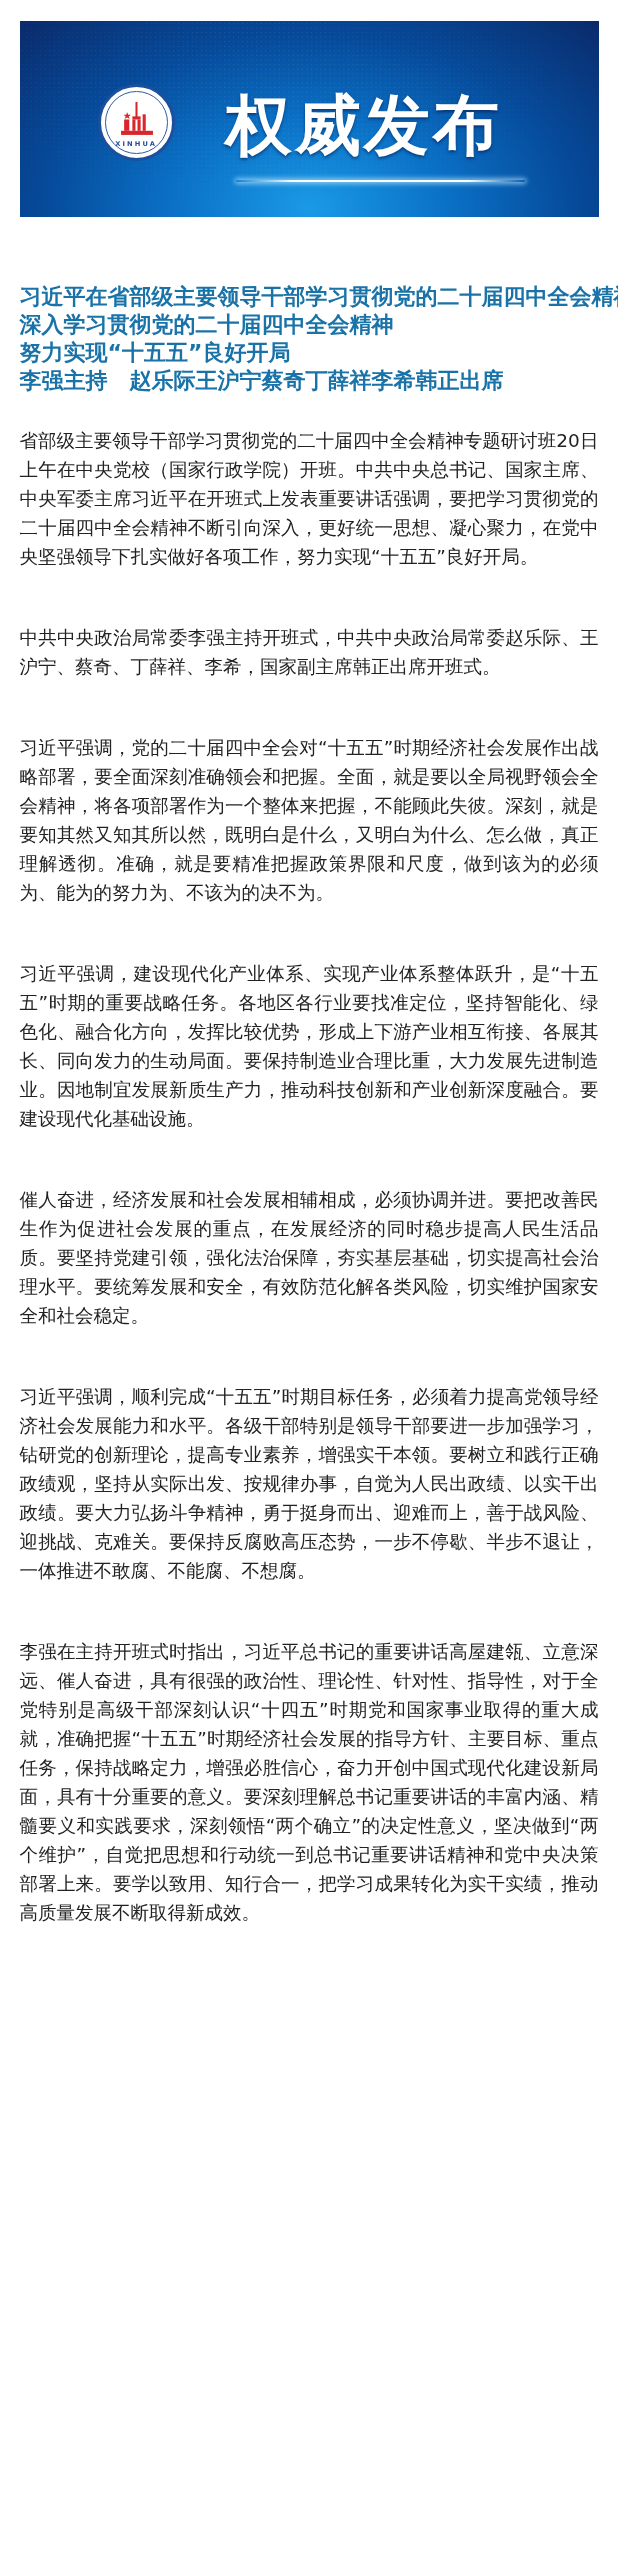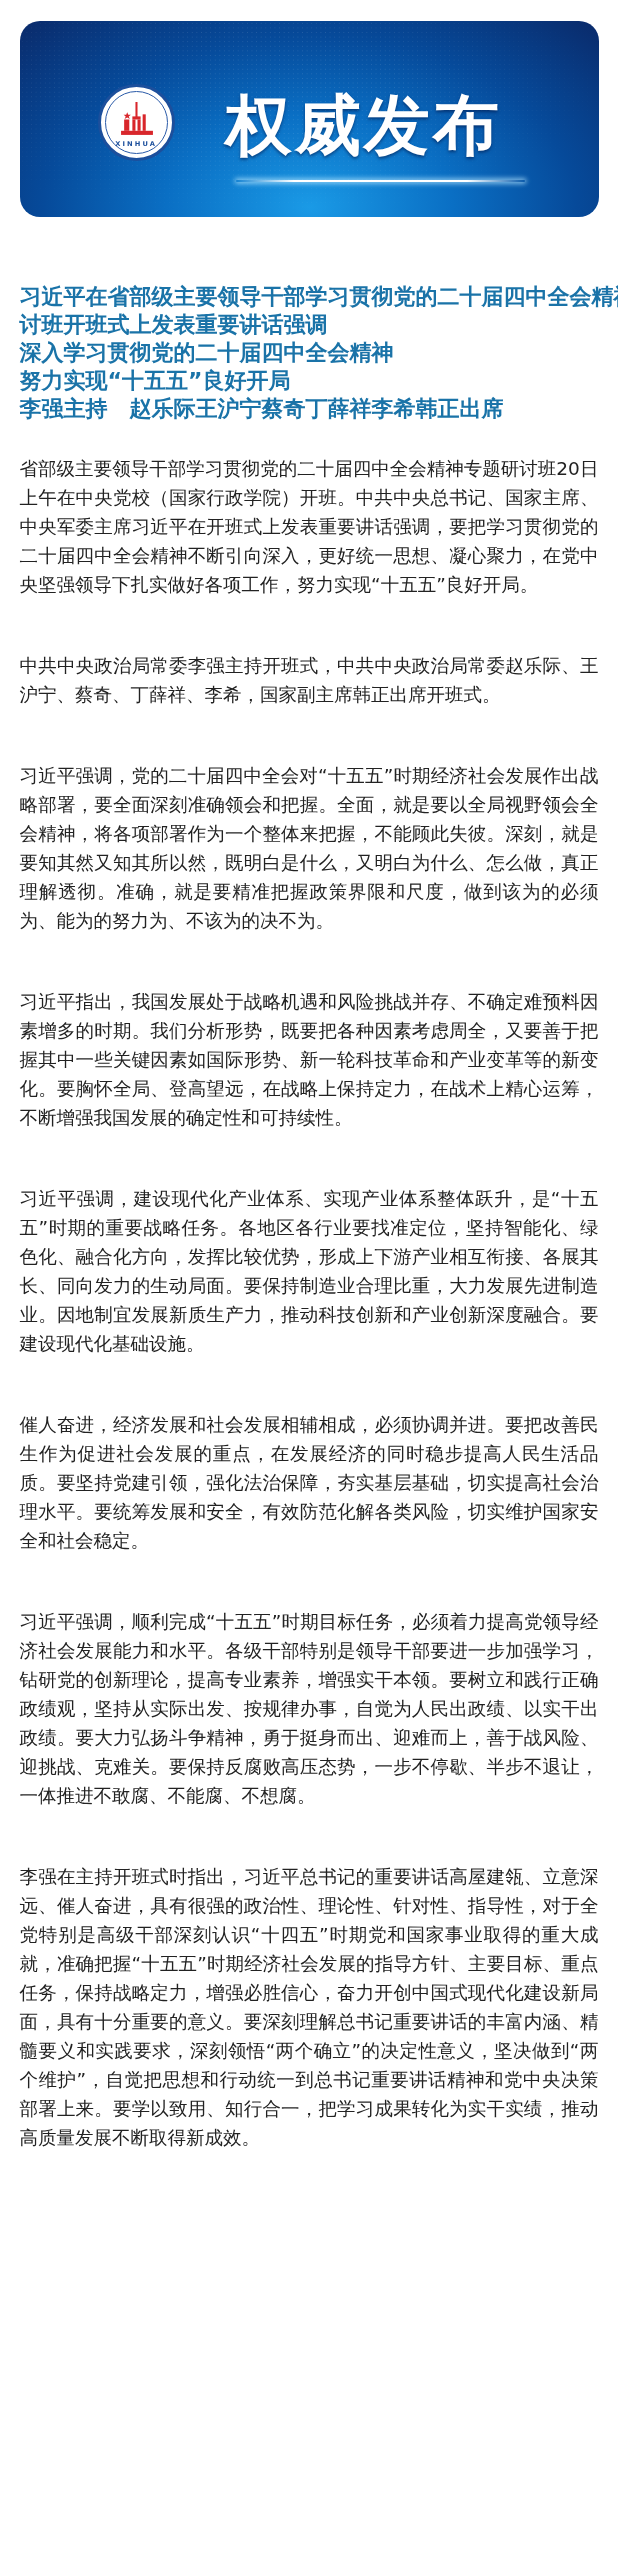--- a/index.html
+++ b/index.html
@@ -7,21 +7,20 @@
     width: 618px;
     font-family: "DejaVu Sans", "Liberation Sans", sans-serif;
     color: #222222;
   }
   .page { padding: 20.6px 19.6px 0 19.6px; box-sizing: border-box; width: 618px; }
   .banner {
     position: relative;
     width: 579px; height: 196px;
     background: radial-gradient(ellipse at 50% 95%, #1a9ae6 0%, #0a6fc4 35%, #064a9a 65%, #0a2a6a 100%);
     overflow: hidden;
-    border-radius: 20px;
   }
   .banner .dots {
     position: absolute; inset: 0;
     background-image: radial-gradient(rgba(255,255,255,0.13) 0.6px, transparent 0.7px);
     background-size: 4.6px 4.6px;
     -webkit-mask-image: radial-gradient(ellipse at 40% 35%, #000 30%, transparent 75%);
             mask-image: radial-gradient(ellipse at 40% 35%, #000 30%, transparent 75%);
   }
   .logo {
     position: absolute; left: 78px; top: 63px;
@@ -86,31 +85,29 @@
         <rect x="2" y="56" width="62" height="8" fill="#d8262b"></rect>
       </svg>
       <div class="xinhua">XINHUA</div>
     </div>
     <div class="banner-title">权威发布</div>
     <div class="banner-glow"></div>
   </div>
 
   <div class="headline">
     <div>习近平在省部级主要领导干部学习贯彻党的二十届四中全会精神专题研</div>
-    <div>讨班开班式上发表重要讲话强调</div>
     <div>深入学习贯彻党的二十届四中全会精神</div>
     <div>努力实现“十五五”良好开局</div>
     <div>李强主持　赵乐际王沪宁蔡奇丁薛祥李希韩正出席</div>
   </div>
 
   <div class="body">
     <p>省部级主要领导干部学习贯彻党的二十届四中全会精神专题研讨班20日上午在中央党校（国家行政学院）开班。中共中央总书记、国家主席、中央军委主席习近平在开班式上发表重要讲话强调，要把学习贯彻党的二十届四中全会精神不断引向深入，更好统一思想、凝心聚力，在党中央坚强领导下扎实做好各项工作，努力实现“十五五”良好开局。</p>
     <p>中共中央政治局常委李强主持开班式，中共中央政治局常委赵乐际、王沪宁、蔡奇、丁薛祥、李希，国家副主席韩正出席开班式。</p>
     <p>习近平强调，党的二十届四中全会对“十五五”时期经济社会发展作出战略部署，要全面深刻准确领会和把握。全面，就是要以全局视野领会全会精神，将各项部署作为一个整体来把握，不能顾此失彼。深刻，就是要知其然又知其所以然，既明白是什么，又明白为什么、怎么做，真正理解透彻。准确，就是要精准把握政策界限和尺度，做到该为的必须为、能为的努力为、不该为的决不为。</p>
-    <p>习近平指出，我国发展处于战略机遇和风险挑战并存、不确定难预料因素增多的时期。我们分析形势，既要把各种因素考虑周全，又要善于把握其中一些关键因素如国际形势、新一轮科技革命和产业变革等的新变化。要胸怀全局、登高望远，在战略上保持定力，在战术上精心运筹，不断增强我国发展的确定性和可持续性。</p>
     <p>习近平强调，建设现代化产业体系、实现产业体系整体跃升，是“十五五”时期的重要战略任务。各地区各行业要找准定位，坚持智能化、绿色化、融合化方向，发挥比较优势，形成上下游产业相互衔接、各展其长、同向发力的生动局面。要保持制造业合理比重，大力发展先进制造业。因地制宜发展新质生产力，推动科技创新和产业创新深度融合。要建设现代化基础设施。</p>
     <p>催人奋进，经济发展和社会发展相辅相成，必须协调并进。要把改善民生作为促进社会发展的重点，在发展经济的同时稳步提高人民生活品质。要坚持党建引领，强化法治保障，夯实基层基础，切实提高社会治理水平。要统筹发展和安全，有效防范化解各类风险，切实维护国家安全和社会稳定。</p>
     <p>习近平强调，顺利完成“十五五”时期目标任务，必须着力提高党领导经济社会发展能力和水平。各级干部特别是领导干部要进一步加强学习，钻研党的创新理论，提高专业素养，增强实干本领。要树立和践行正确政绩观，坚持从实际出发、按规律办事，自觉为人民出政绩、以实干出政绩。要大力弘扬斗争精神，勇于挺身而出、迎难而上，善于战风险、迎挑战、克难关。要保持反腐败高压态势，一步不停歇、半步不退让，一体推进不敢腐、不能腐、不想腐。</p>
     <p>李强在主持开班式时指出，习近平总书记的重要讲话高屋建瓴、立意深远、催人奋进，具有很强的政治性、理论性、针对性、指导性，对于全党特别是高级干部深刻认识“十四五”时期党和国家事业取得的重大成就，准确把握“十五五”时期经济社会发展的指导方针、主要目标、重点任务，保持战略定力，增强必胜信心，奋力开创中国式现代化建设新局面，具有十分重要的意义。要深刻理解总书记重要讲话的丰富内涵、精髓要义和实践要求，深刻领悟“两个确立”的决定性意义，坚决做到“两个维护”，自觉把思想和行动统一到总书记重要讲话精神和党中央决策部署上来。要学以致用、知行合一，把学习成果转化为实干实绩，推动高质量发展不断取得新成效。</p>
 
   </div>
 
 </div>
 
 

